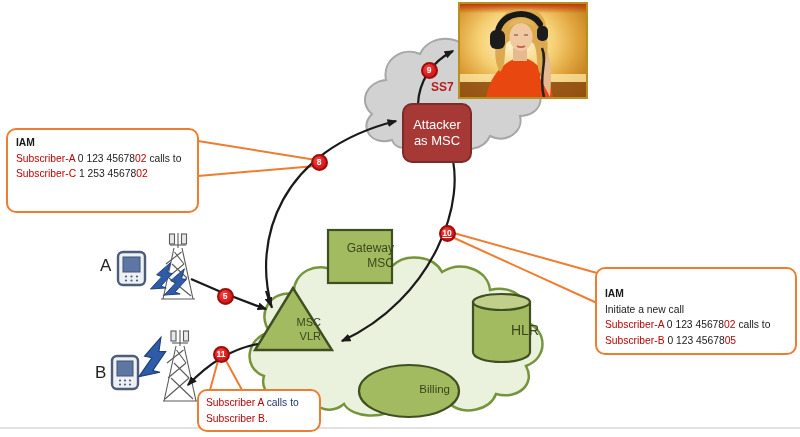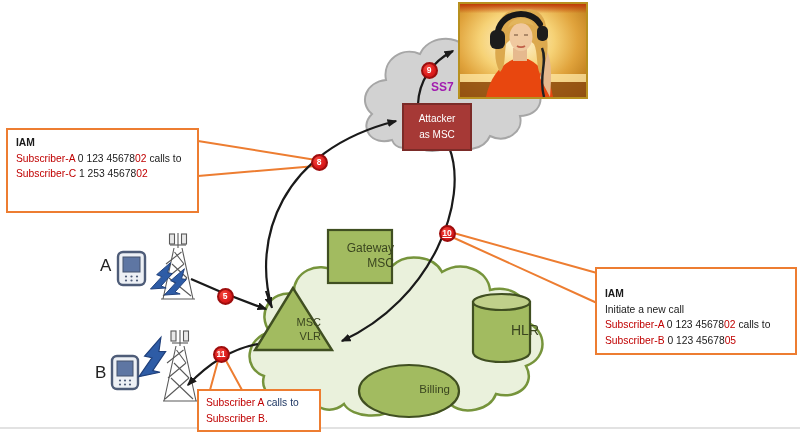--- a/index.html
+++ b/index.html
@@ -3,47 +3,47 @@
 <meta charset="utf-8">
 <style>
   html,body{margin:0;padding:0;background:#fff;}
   #slide{
     position:relative;width:800px;height:437px;background:#ffffff;overflow:hidden;
     font-family:"Liberation Sans", sans-serif;
   }
   #diagram-canvas{position:absolute;left:0;top:0;z-index:1;}
   .label{position:absolute;z-index:3;color:#1a1a1a;}
   .callout{
-    position:absolute;z-index:4;background:#ffffff;border:2px solid #ED7D31;border-radius:0;
+    position:absolute;z-index:4;background:#ffffff;border:2px solid #ED7D31;border-radius:10px;
     font-size:10.3px;line-height:15.5px;color:#1a1a1a;white-space:nowrap;box-sizing:border-box;
   }
   .callout .title{font-weight:bold;}
   .red{color:#C00000;}
   .navy{color:#1F3864;}
   .badge{
     position:absolute;z-index:5;width:17px;height:17px;border-radius:50%;
     background:radial-gradient(circle at 35% 30%, #F4483F 0%, #DE1E1E 55%, #C01010 100%);
     border:2px solid #9E0D0D;box-sizing:border-box;
     color:#fff;font-size:8.5px;font-weight:bold;display:flex;align-items:center;justify-content:center;
   }
   #attacker-box{
-    position:absolute;z-index:3;left:402px;top:103px;width:70px;height:48px;box-sizing:border-box;
-    background:#A63936;border:2px solid #7B2B28;border-radius:0;color:#ffffff;
+    position:absolute;z-index:3;left:402px;top:103px;width:70px;height:60px;box-sizing:border-box;
+    background:#A63936;border:2px solid #7B2B28;border-radius:10px;color:#ffffff;
     display:flex;flex-direction:column;align-items:center;justify-content:center;
-    font-size:10px;line-height:16px;
+    font-size:13px;line-height:16px;
   }
   #photo{
     position:absolute;z-index:2;left:458px;top:2px;width:130px;height:97px;box-sizing:border-box;
     border:2px solid #B8901F;overflow:hidden;
     background:
       linear-gradient(180deg,#C03A08 0%, rgba(192,58,8,0) 10%),
       radial-gradient(ellipse at 45% 40%, #FFF6DC 0%, #F6D276 38%, #E0A33C 62%, #B97818 88%, #9C5E10 100%);
   }
   .node-label{position:absolute;z-index:3;color:#3A451F;text-align:right;}
-  #ss7-label{position:absolute;z-index:3;left:431px;top:80px;font-size:12px;font-weight:bold;color:#a21caf;}
+  #ss7-label{position:absolute;z-index:3;left:431px;top:80px;font-size:12px;font-weight:bold;color:#b91c1c;}
   .phone-letter{font-size:17px;color:#222;}
 </style>
 </head>
 <body>
 
 <div id="slide">
 
   <svg id="diagram-canvas" width="800" height="437" viewBox="0 0 800 437">
     <defs>
       <marker id="ah" viewBox="0 0 10 8" refX="8.5" refY="4" markerWidth="10" markerHeight="8" orient="auto" markerUnits="userSpaceOnUse">

